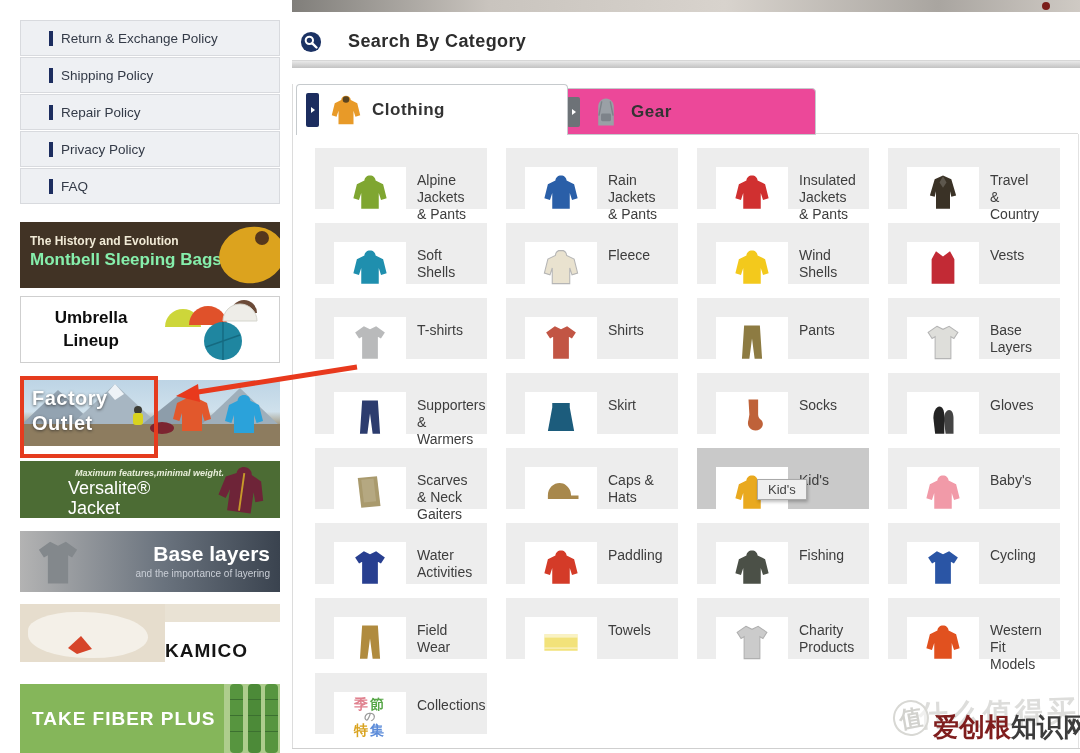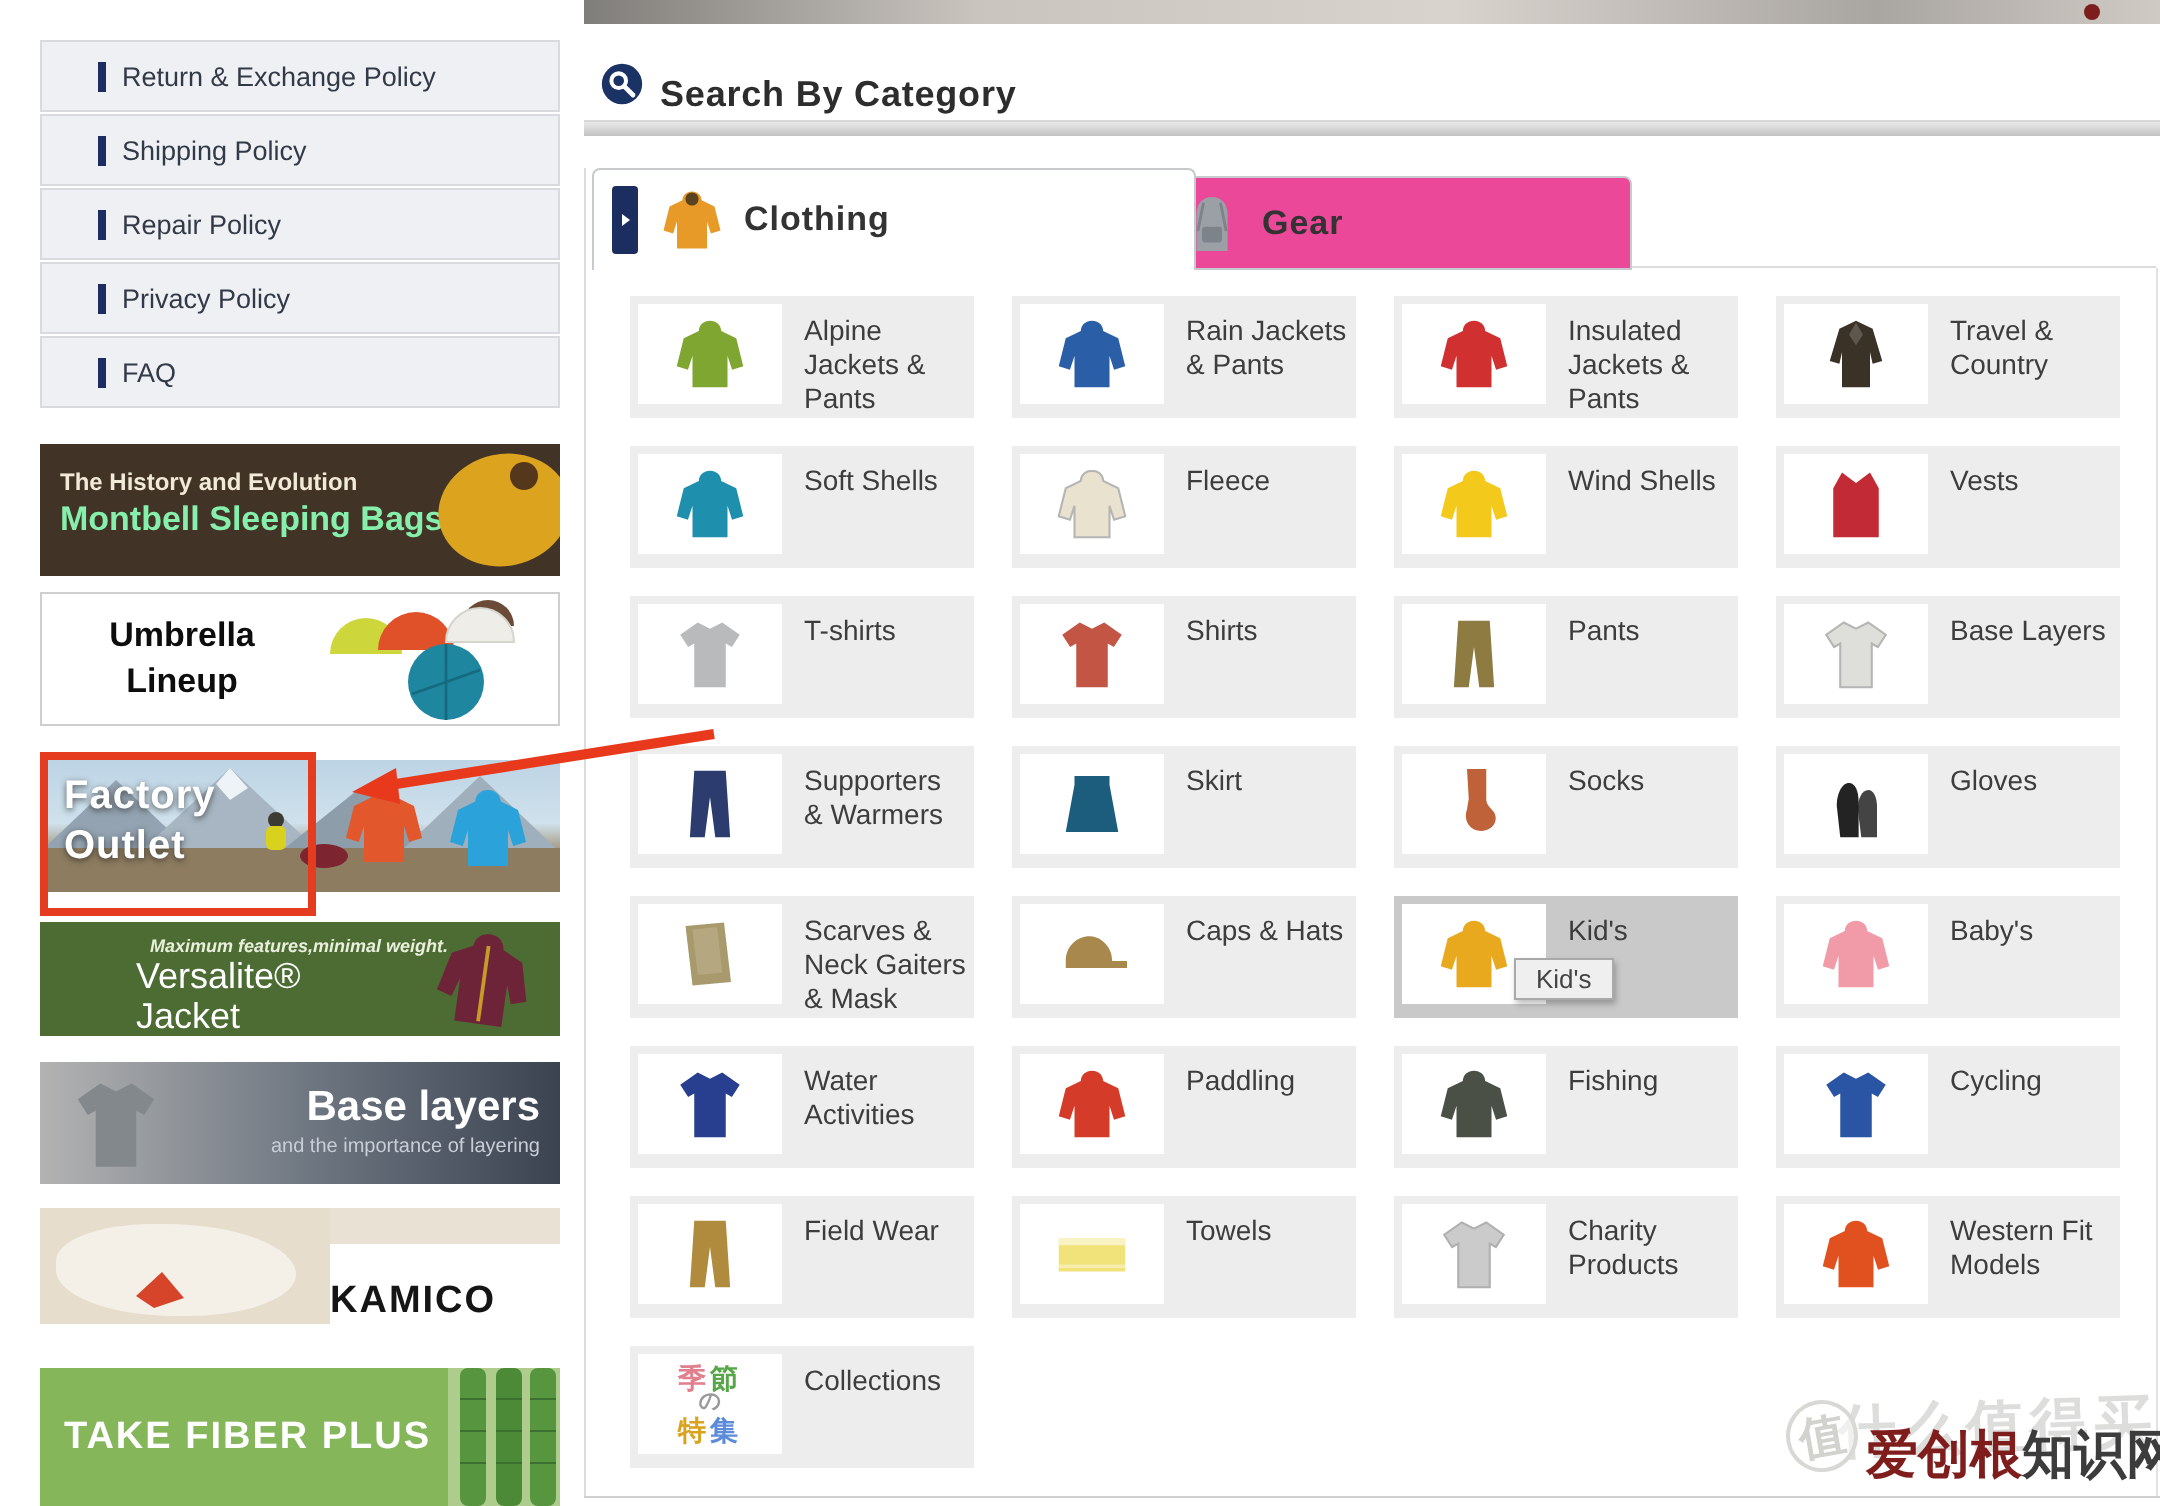--- a/index.html
+++ b/index.html
@@ -54,46 +54,46 @@
   #b-fib .stalk i{display:block;height:1px;background:#3c7030;margin-top:15px}
 
   
   .red-box{position:absolute;left:20px;top:376px;width:130px;height:74px;border:4px solid #e53b1e;z-index:60}
   .arrow-svg{position:absolute;left:0;top:0;z-index:55;pointer-events:none}
 
   
   .topbar{position:absolute;left:292px;top:0;width:788px;height:12px;
           background:linear-gradient(90deg,#807e7a,#c9c4be 25%,#d8d3cd 55%,#a9a5a0 82%,#cfcac4)}
   .topbar .dot{position:absolute;left:750px;top:2px;width:8px;height:8px;border-radius:50%;background:#7c1f1c}
-  .heading{position:absolute;left:300px;top:31px;display:flex;align-items:flex-end;gap:8px}
+  .heading{position:absolute;left:300px;top:31px;display:flex;align-items:flex-start;gap:26px}
   .heading .ttl{font-size:18px;font-weight:bold;color:#2d2d2d;letter-spacing:.4px}
   .divider{position:absolute;left:292px;top:60px;width:788px;height:7px;
            background:linear-gradient(180deg,#e9e9e9,#c2c2c2);border-top:1px solid #d7d7d7}
 
   .panel-left{position:absolute;left:292px;top:84px;width:1px;height:664px;background:#dcdcdc}
   .panel-right{position:absolute;left:1078px;top:134px;width:1px;height:614px;background:#e2e2e2}
   .panel-bottom{position:absolute;left:292px;top:748px;width:788px;height:1px;background:#cfcfcf}
   .undertab-line{position:absolute;left:816px;top:133px;width:262px;height:1px;background:#dcdcdc}
 
   .tab{position:absolute;display:flex;align-items:center;box-sizing:border-box;
        border:1px solid #c6cacd;border-radius:4px 4px 0 0;cursor:pointer}
-  #tab-clothing{left:296px;top:84px;width:302px;height:51px;background:#fff;border-bottom:none;z-index:2}
+  #tab-clothing{left:296px;top:84px;width:272px;height:51px;background:#fff;border-bottom:none;z-index:2}
   #tab-gear{left:557px;top:88px;width:259px;height:47px;background:#ec4899}
   .tab-bar{width:13px;height:34px;margin:0 9px 0 9px;border-radius:2px;flex:none;
            display:flex;align-items:center;justify-content:center}
   #tab-clothing .tab-bar{background:#1c2d5f}
   #tab-gear .tab-bar{background:#6d7277;height:30px}
   .tab-bar b{width:0;height:0;border-left:4px solid #fff;border-top:3px solid transparent;border-bottom:3px solid transparent}
   .tab-ico{flex:none;margin-right:8px;display:flex}
   .tab-label{font-size:17px;font-weight:bold;color:#333;letter-spacing:.5px}
 
   
   .grid{position:absolute;left:315px;top:148px;width:747px;display:grid;
         grid-template-columns:repeat(4,172px);column-gap:19px;row-gap:14px;z-index:1}
-  .card{height:61px;background:#ededed;display:flex;box-sizing:border-box;padding:4px;position:relative;cursor:pointer}
+  .card{height:61px;background:#ededed;display:flex;box-sizing:border-box;padding:19px;position:relative;cursor:pointer}
   .card.hover{background:#c9c9c9}
   .thumb{width:72px;height:50px;background:#fff;flex:none;margin-right:11px;
          display:flex;align-items:center;justify-content:center;overflow:hidden}
   .thumb svg{width:42px;height:42px}
   .card .label{font-size:14px;color:#3d3d3d;line-height:1.22;padding-top:5px}
   .tooltip{position:absolute;left:60px;top:31px;background:#efefef;border:1px solid #a9a9a9;
            padding:2px 10px;font-size:13px;color:#444;white-space:nowrap;z-index:5;
            box-shadow:1px 2px 3px rgba(0,0,0,.25)}
   .col-th{font-weight:bold;font-size:14px;line-height:1.02;text-align:center}
   .col-th .mid{font-size:11px}

